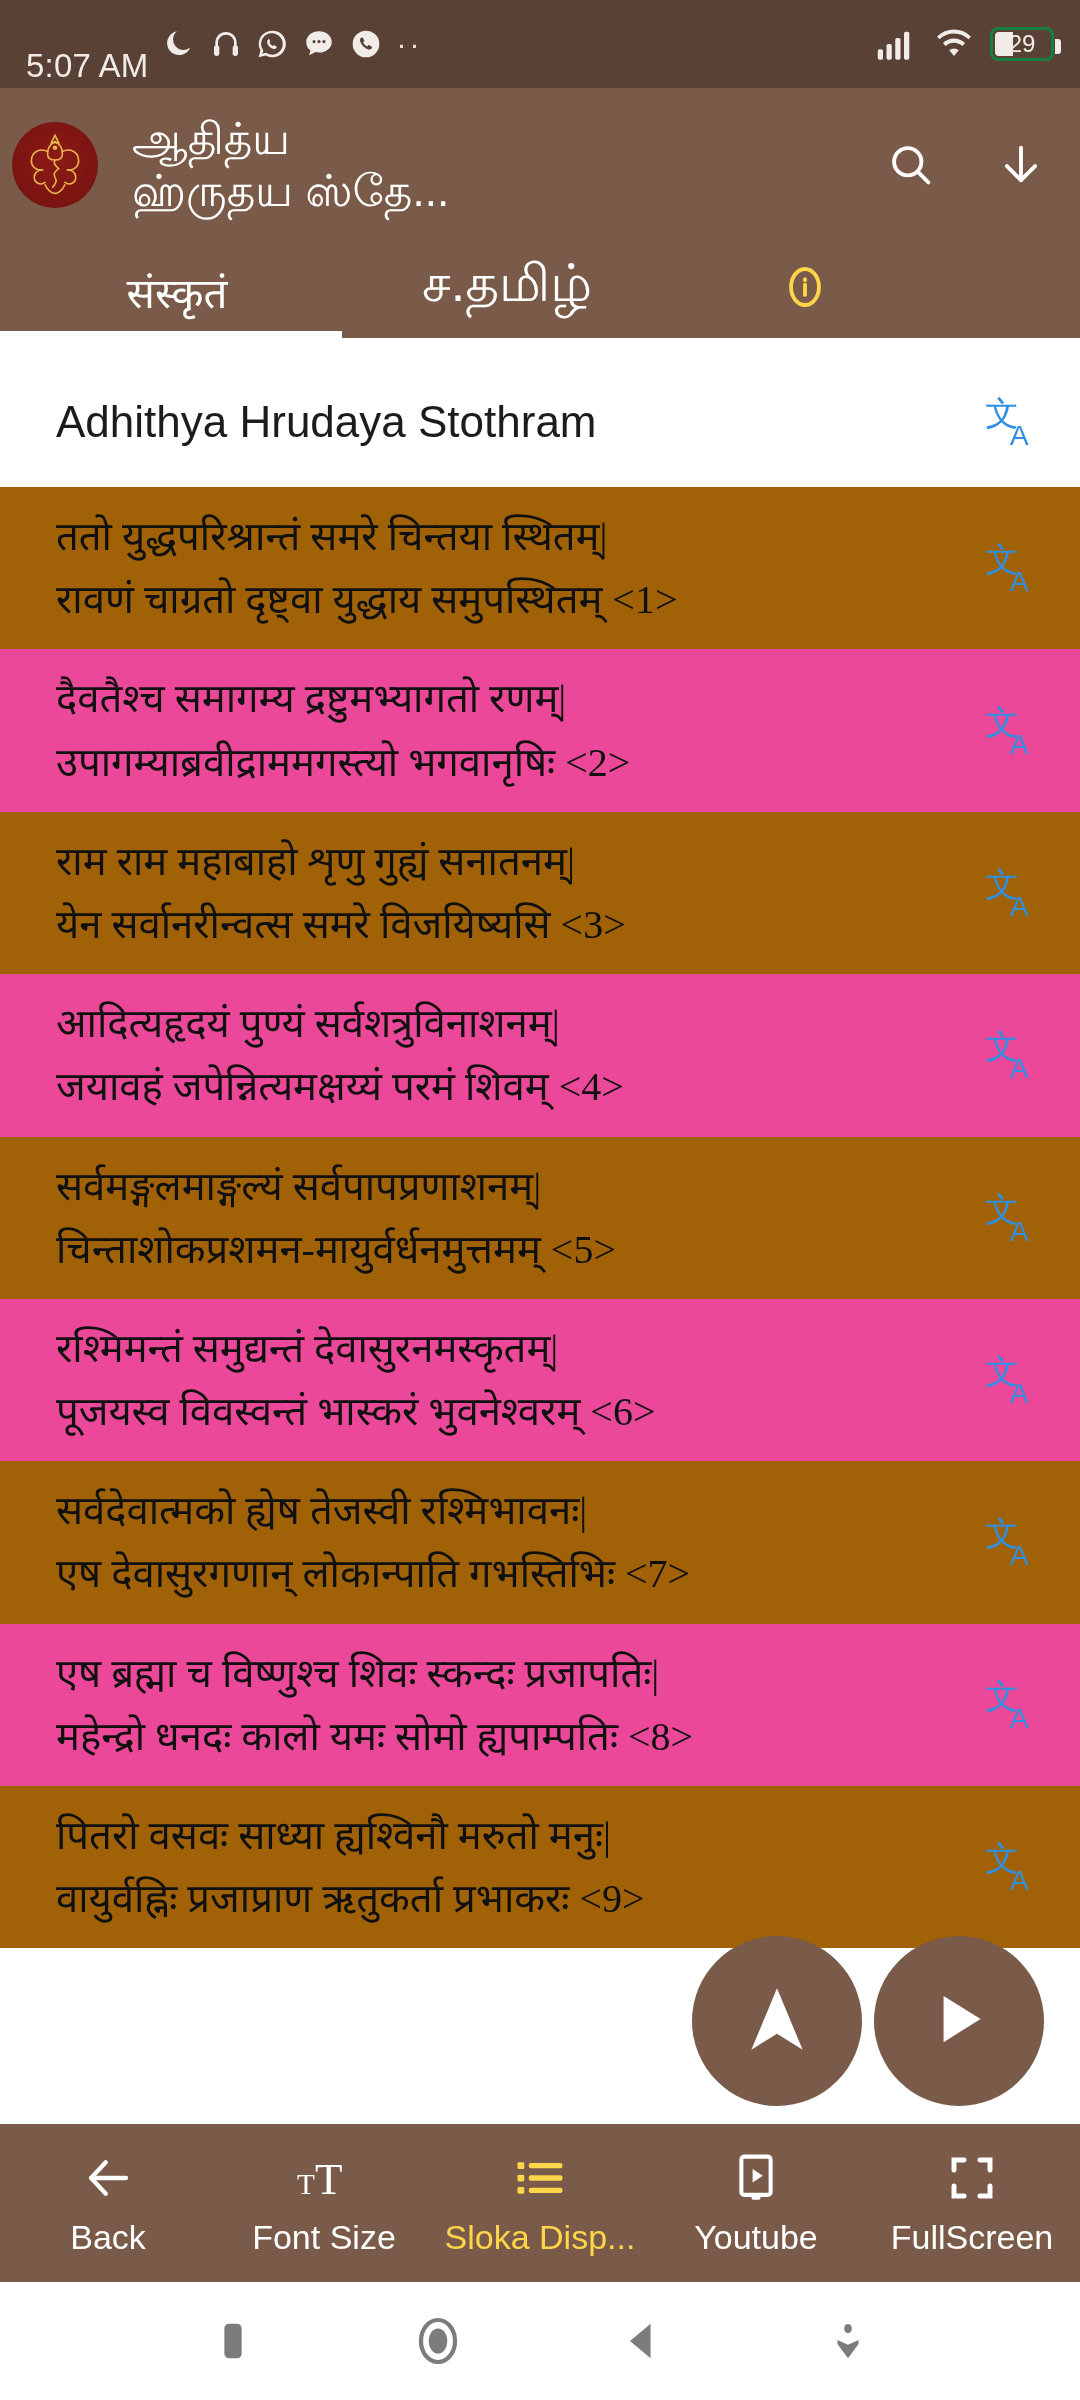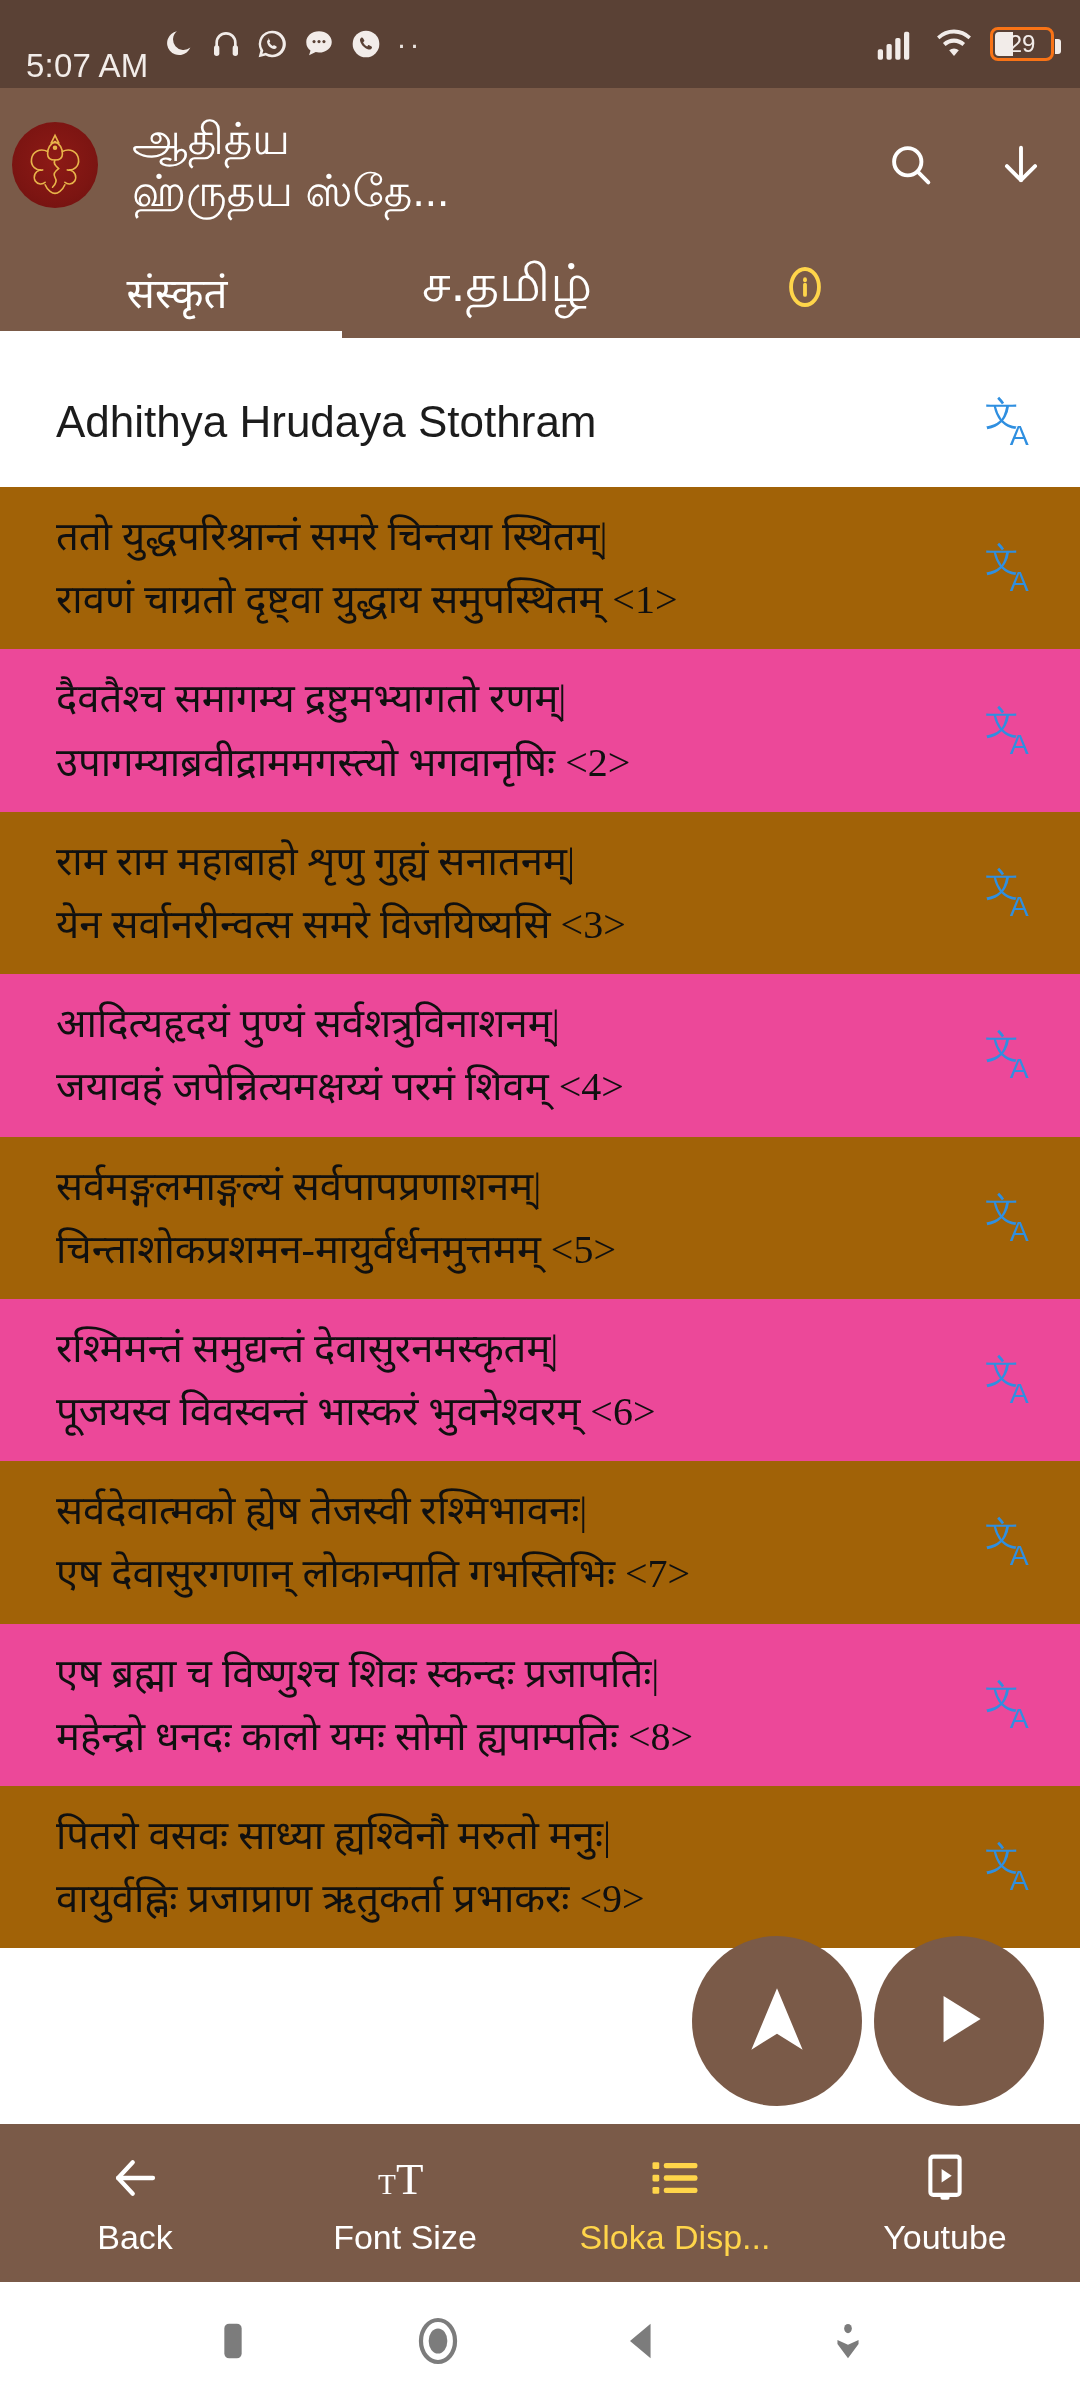--- a/index.html
+++ b/index.html
@@ -16,21 +16,21 @@
     height:88px; background:#5a4135; color:#f2ece9;
     display:flex; align-items:center; justify-content:space-between;
     padding:0 26px;
   }
   .sb-left { display:flex; align-items:center; gap:14px; }
   .sb-time { font-size:33px; letter-spacing:.2px;margin-top:44px; }
   .sb-right { display:flex; align-items:center; gap:16px; }
   .sb-icon { display:inline-flex; align-items:center; justify-content:center; }
   .sb-dots { font-size:30px; letter-spacing:3px; line-height:1; opacity:.95; }
   .battery {
-    position:relative; width:64px; height:34px; border:3px solid #f97316;
+    position:relative; width:64px; height:34px; border:3px solid #15803d;
     border-radius:8px; display:flex; align-items:center; justify-content:center;
   }
   .battery:after {
     content:""; position:absolute; right:-10px; top:9px;
     width:6px; height:15px; background:#f2ece9; border-radius:0 3px 3px 0;
   }
   .battery .fill {
     position:absolute; left:2px; top:2px; bottom:2px; width:18px;
     background:#f2ece9; border-radius:4px 0 0 4px;
   }
@@ -400,20 +400,31 @@
     <div class="bb-item">
       <span class="bb-ico">
         <svg width="54" height="54" viewBox="0 0 24 24">
             <rect x="5.5" y="2.5" width="13" height="17" rx="1.3" fill="none" stroke="#ffffff" stroke-width="1.8"></rect>
             <path d="M10.5 8 L15 11 L10.5 14 Z" fill="#ffffff"></path>
             <rect x="10" y="19.5" width="4" height="2.2" rx=".8" fill="#ffffff"></rect>
           </svg>
       </span>
       <span class="bb-label">Youtube</span>
     </div>
+    <div class="bb-item">
+      <span class="bb-ico">
+        <svg width="54" height="54" viewBox="0 0 24 24" fill="none" stroke="#ffffff" stroke-width="2.2" stroke-linecap="round">
+            <polyline points="4,8.5 4,4 8.5,4"></polyline>
+            <polyline points="15.5,4 20,4 20,8.5"></polyline>
+            <polyline points="20,15.5 20,20 15.5,20"></polyline>
+            <polyline points="8.5,20 4,20 4,15.5"></polyline>
+          </svg>
+      </span>
+      <span class="bb-label">FullScreen</span>
+    </div>
   </div>
 
   <div class="navbar">
     <span class="nav-btn">
       <svg width="52" height="52" viewBox="0 0 24 24">
           <rect x="8" y="4" width="8" height="16" rx="2.2" fill="#7c7c7c"></rect>
         </svg>
     </span>
     <span class="nav-btn">
       <svg width="56" height="56" viewBox="0 0 24 24">

